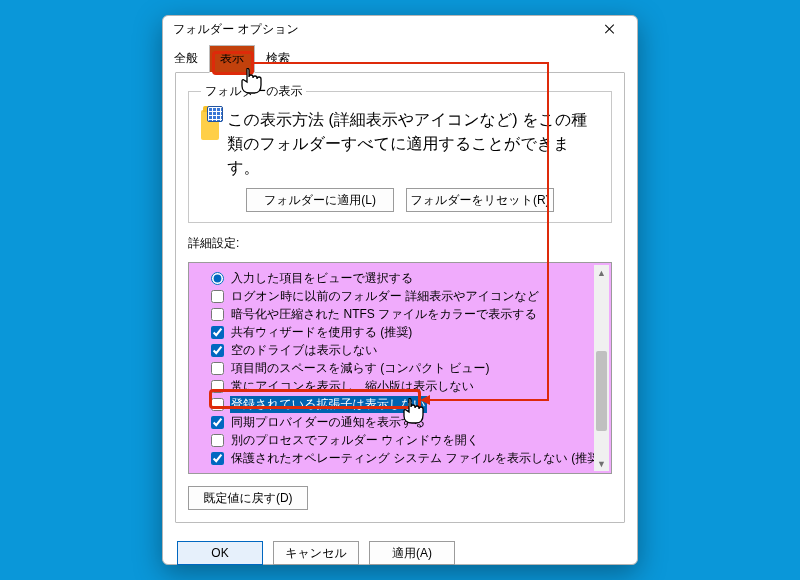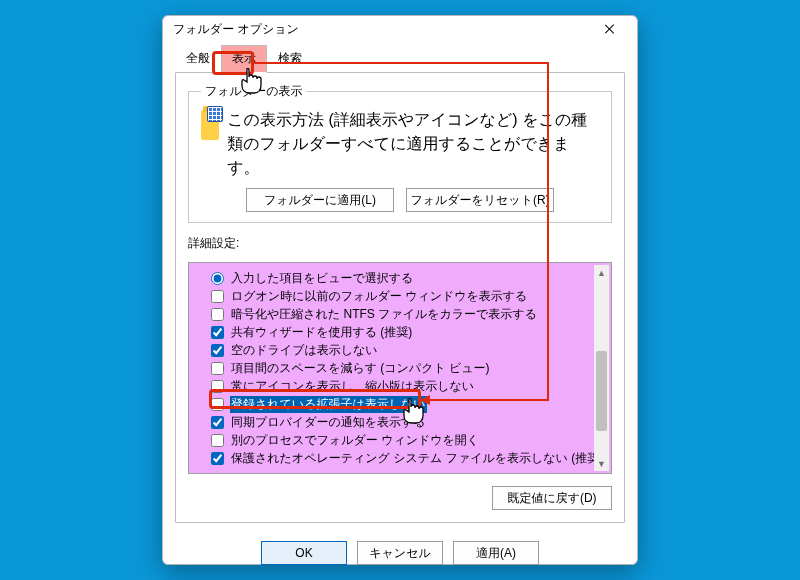--- a/index.html
+++ b/index.html
@@ -17,23 +17,23 @@
     box-shadow: 0 8px 28px rgba(0,0,0,.35);
     display: flex; flex-direction: column;
   }
   .titlebar { display:flex; align-items:center; height:32px; padding:0 10px; }
   .titlebar .title { font-size:12px; }
   .titlebar .close { margin-left:auto; width:34px; height:26px; display:flex; align-items:center; justify-content:center; cursor:pointer; border-radius:4px;}
   .closex { width:10px; height:10px; position:relative; }
   .closex::before,.closex::after{content:"";position:absolute;left:4px;top:-1px;width:1.2px;height:12px;background:#000;}
   .closex::before{transform:rotate(45deg);} .closex::after{transform:rotate(-45deg);}
 
-  .tabstrip { display:flex; padding:0 12px; margin-top:2px;}
+  .tabstrip { display:flex; padding:0 0; margin-top:2px;}
   .tab { padding:4px 10px 5px; border:1px solid transparent; cursor:pointer; position:relative; top:1px;}
-  .tab.active { border:1px solid #bcbcbc; border-bottom:1px solid #fff; background:#fca5a5; }
+  .tab.active { border:1px solid #bcbcbc; border-bottom:1px solid #fff; background:#c2410c; }
   .tab.inactive { color:#000; }
   .tabframe { margin:0 12px 10px 12px; border:1px solid #bcbcbc; padding:10px 12px 12px; flex:1; display:flex; flex-direction:column; gap:10px; border-radius:1px;}
 
   fieldset.fv { border:1px solid #c8c8c8; padding:8px 12px 10px; }
   fieldset.fv legend { padding:0 4px; font-size:12px;}
   .fv-row { display:flex; gap:8px; align-items:flex-start; }
   .foldericon { width:36px; height:30px; background:#ffcf48; border-radius:2px; position:relative; margin-top:2px;}
   .foldericon::before{content:"";position:absolute;top:-4px;left:2px;width:14px;height:6px;background:#f7c028;border-radius:2px 2px 0 0;}
   .foldericon .grid{position:absolute;right:-4px;top:-4px;width:16px;height:16px;background:#3a77d6;border:1px solid #2355a1;border-radius:2px;
     background-image:linear-gradient(#fff 1px,transparent 1px),linear-gradient(90deg,#fff 1px,transparent 1px);
@@ -48,22 +48,22 @@
   .adv-list { padding:6px 4px 6px 22px; }
   .item { display:flex; align-items:center; gap:6px; height:18px; font-size:12px; white-space:nowrap;}
   .item input[type=checkbox],.item input[type=radio]{ width:13px; height:13px; accent-color:#0067c0; margin:0;}
   .item .lbl.sel { background:#0063b1; color:#fff; padding:0 1px;}
   .item .lbl { padding:0 1px; }
   .scrollbar { position:absolute; right:2px; top:2px; bottom:2px; width:15px; background:#f0f0f0;}
   .thumb { position:absolute; left:2px; right:2px; top:86px; height:80px; background:#c0c0c0; border-radius:2px;}
   .arrow { position:absolute; left:0; right:0; height:15px; display:flex;align-items:center;justify-content:center; color:#707070; font-size:9px;}
   .arrow.up{top:0;} .arrow.down{bottom:0;}
 
-  .restore-row { display:flex; justify-content:flex-end; margin-top:2px;}
-  .footer { display:flex; gap:10px; justify-content:center; padding:8px 14px 12px; }
+  .restore-row { display:flex; margin-top:2px;}
+  .footer { display:flex; gap:10px; justify-content:flex-start; padding:8px 14px 12px; }
   .footer .btn { min-width:86px; }
   .footer .btn.ok { border-color:#0067c0; background:#e6f0fb; }
 
   
   .ann-tab { position:absolute; border:3px solid #de2a0a; border-radius:4px; pointer-events:none; }
   .ann-item{ position:absolute; border:3px solid #de2a0a; border-radius:4px; pointer-events:none; }
   .ann-line-h,.ann-line-v{ position:absolute; background:#de2a0a; pointer-events:none;}
   .ann-arrow{ position:absolute; width:0;height:0;border-top:5px solid transparent;border-bottom:5px solid transparent;border-right:10px solid #de2a0a; pointer-events:none;}
   .cursor { position:absolute; pointer-events:none; }
   .cursor svg { display:block; }
@@ -105,21 +105,21 @@
     <div class="adv-label">詳細設定:</div>
 
     <div class="adv-box">
       <div class="adv-list" id="adv-list">
           <div class="item">
             <input type="radio" name="adv-radio" checked="" style="">
             <span class="lbl">入力した項目をビューで選択する</span>
           </div>
           <div class="item">
             <input type="checkbox" style="">
-            <span class="lbl">ログオン時に以前のフォルダー ウィンドウを表示する</span>
+            <span class="lbl">ログオン時に以前のフォルダー 詳細表示やアイコンなど</span>
           </div>
           <div class="item">
             <input type="checkbox" style="">
             <span class="lbl">暗号化や圧縮された NTFS ファイルをカラーで表示する</span>
           </div>
           <div class="item">
             <input type="checkbox" checked="" style="">
             <span class="lbl">共有ウィザードを使用する (推奨)</span>
           </div>
           <div class="item">

